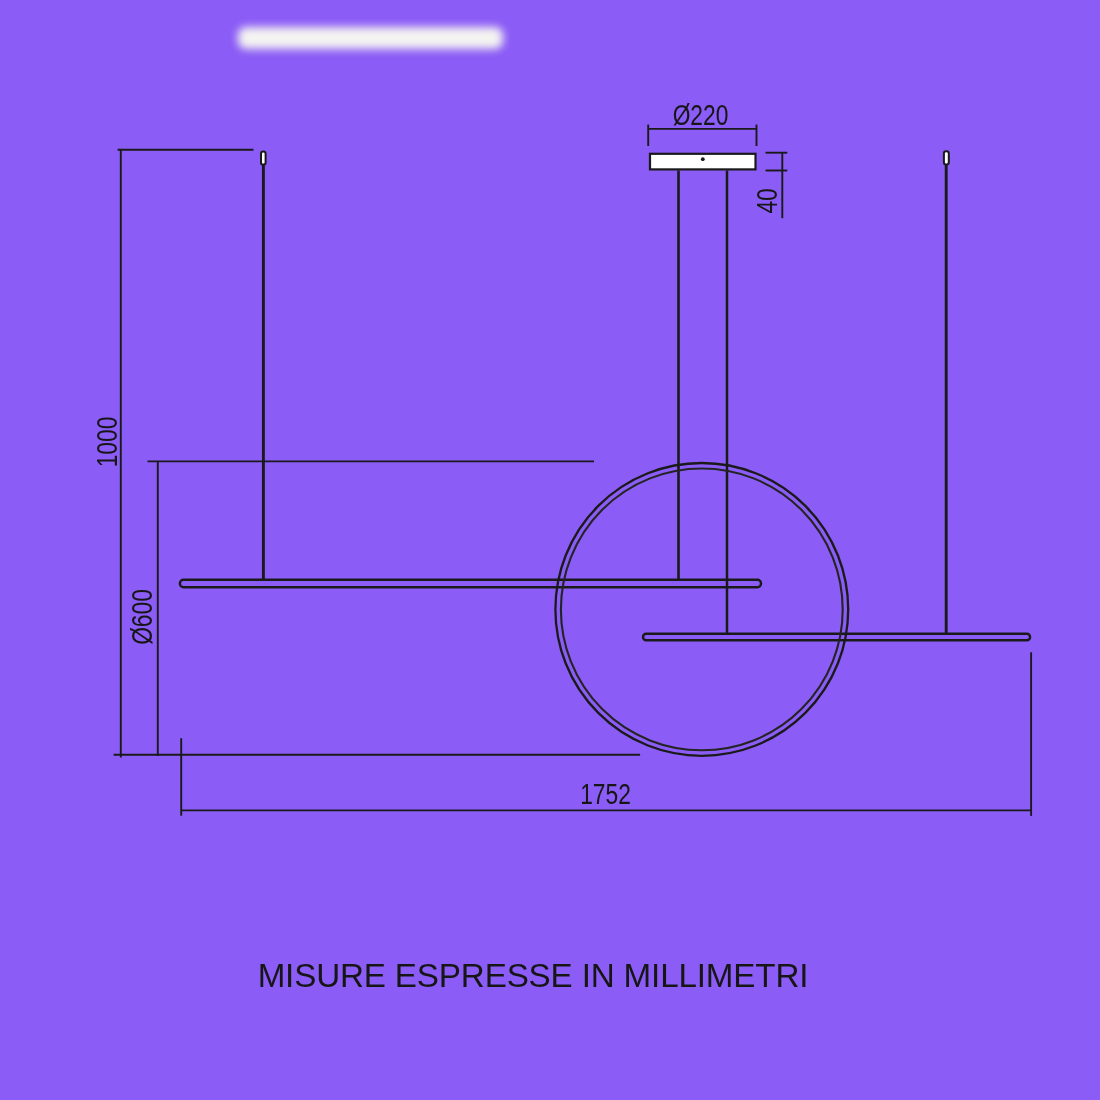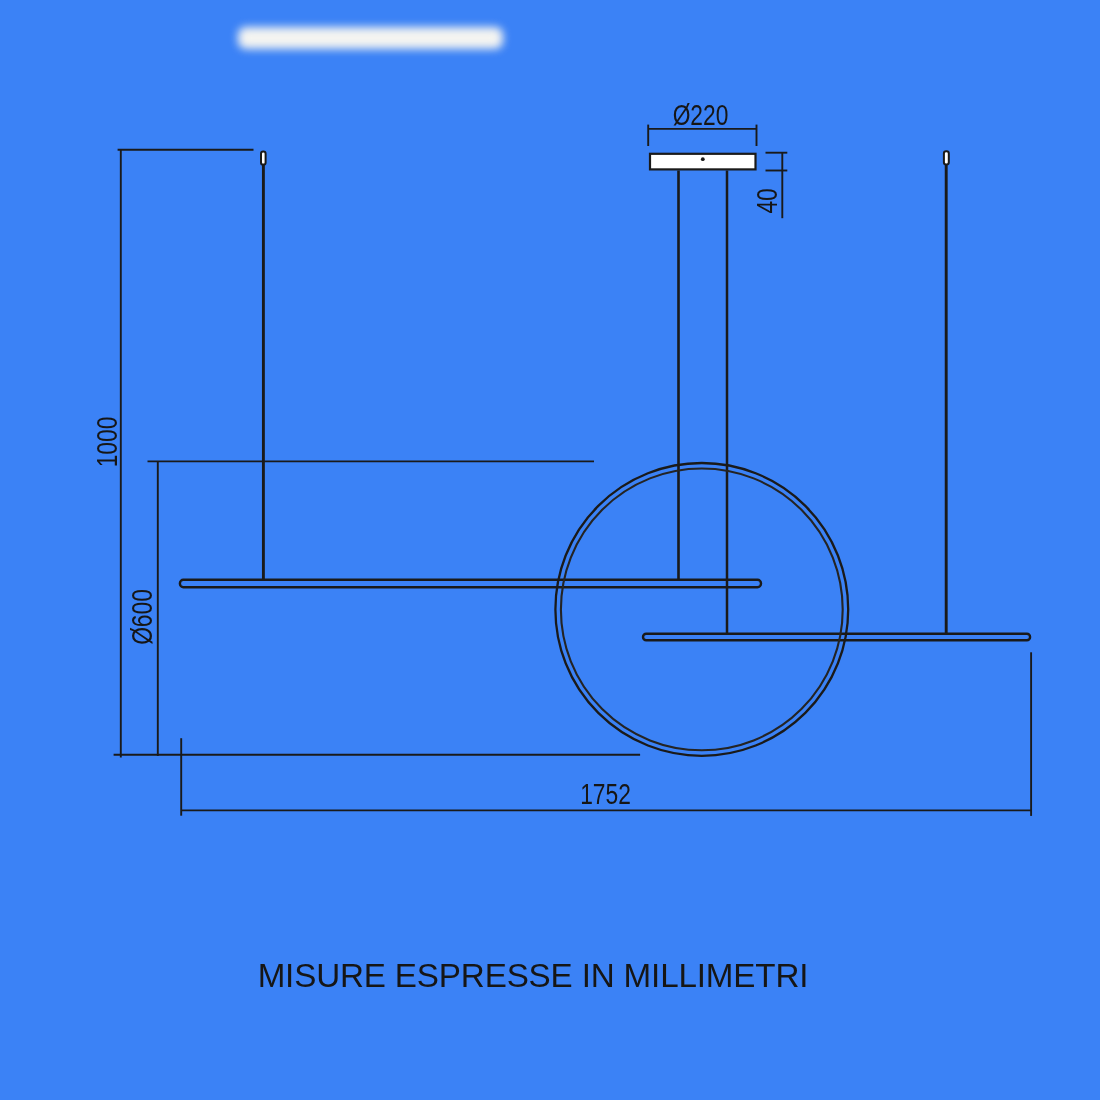--- a/index.html
+++ b/index.html
@@ -1,16 +1,16 @@
 <!DOCTYPE html>
 <html><head>
 <meta charset="utf-8">
 <style>
   html,body{margin:0;padding:0;background:#ffffff;}
-  #page{position:relative;width:1100px;height:1100px;background:#3b82f6;overflow:hidden;}
+  #page{position:relative;width:1100px;height:1100px;background:#8b5cf6;overflow:hidden;}
   svg{position:absolute;left:0;top:0;filter:blur(0.45px);}
   text{font-family:"Liberation Sans", sans-serif;fill:#161616;}
 </style>
 </head>
 <body>
 <div id="page">
 <svg width="1100" height="1100" viewBox="0 0 1100 1100">
 
   <rect x="238" y="27" width="265" height="22" rx="8" fill="#f4f4f1" filter="blur(4px)"></rect>
 

